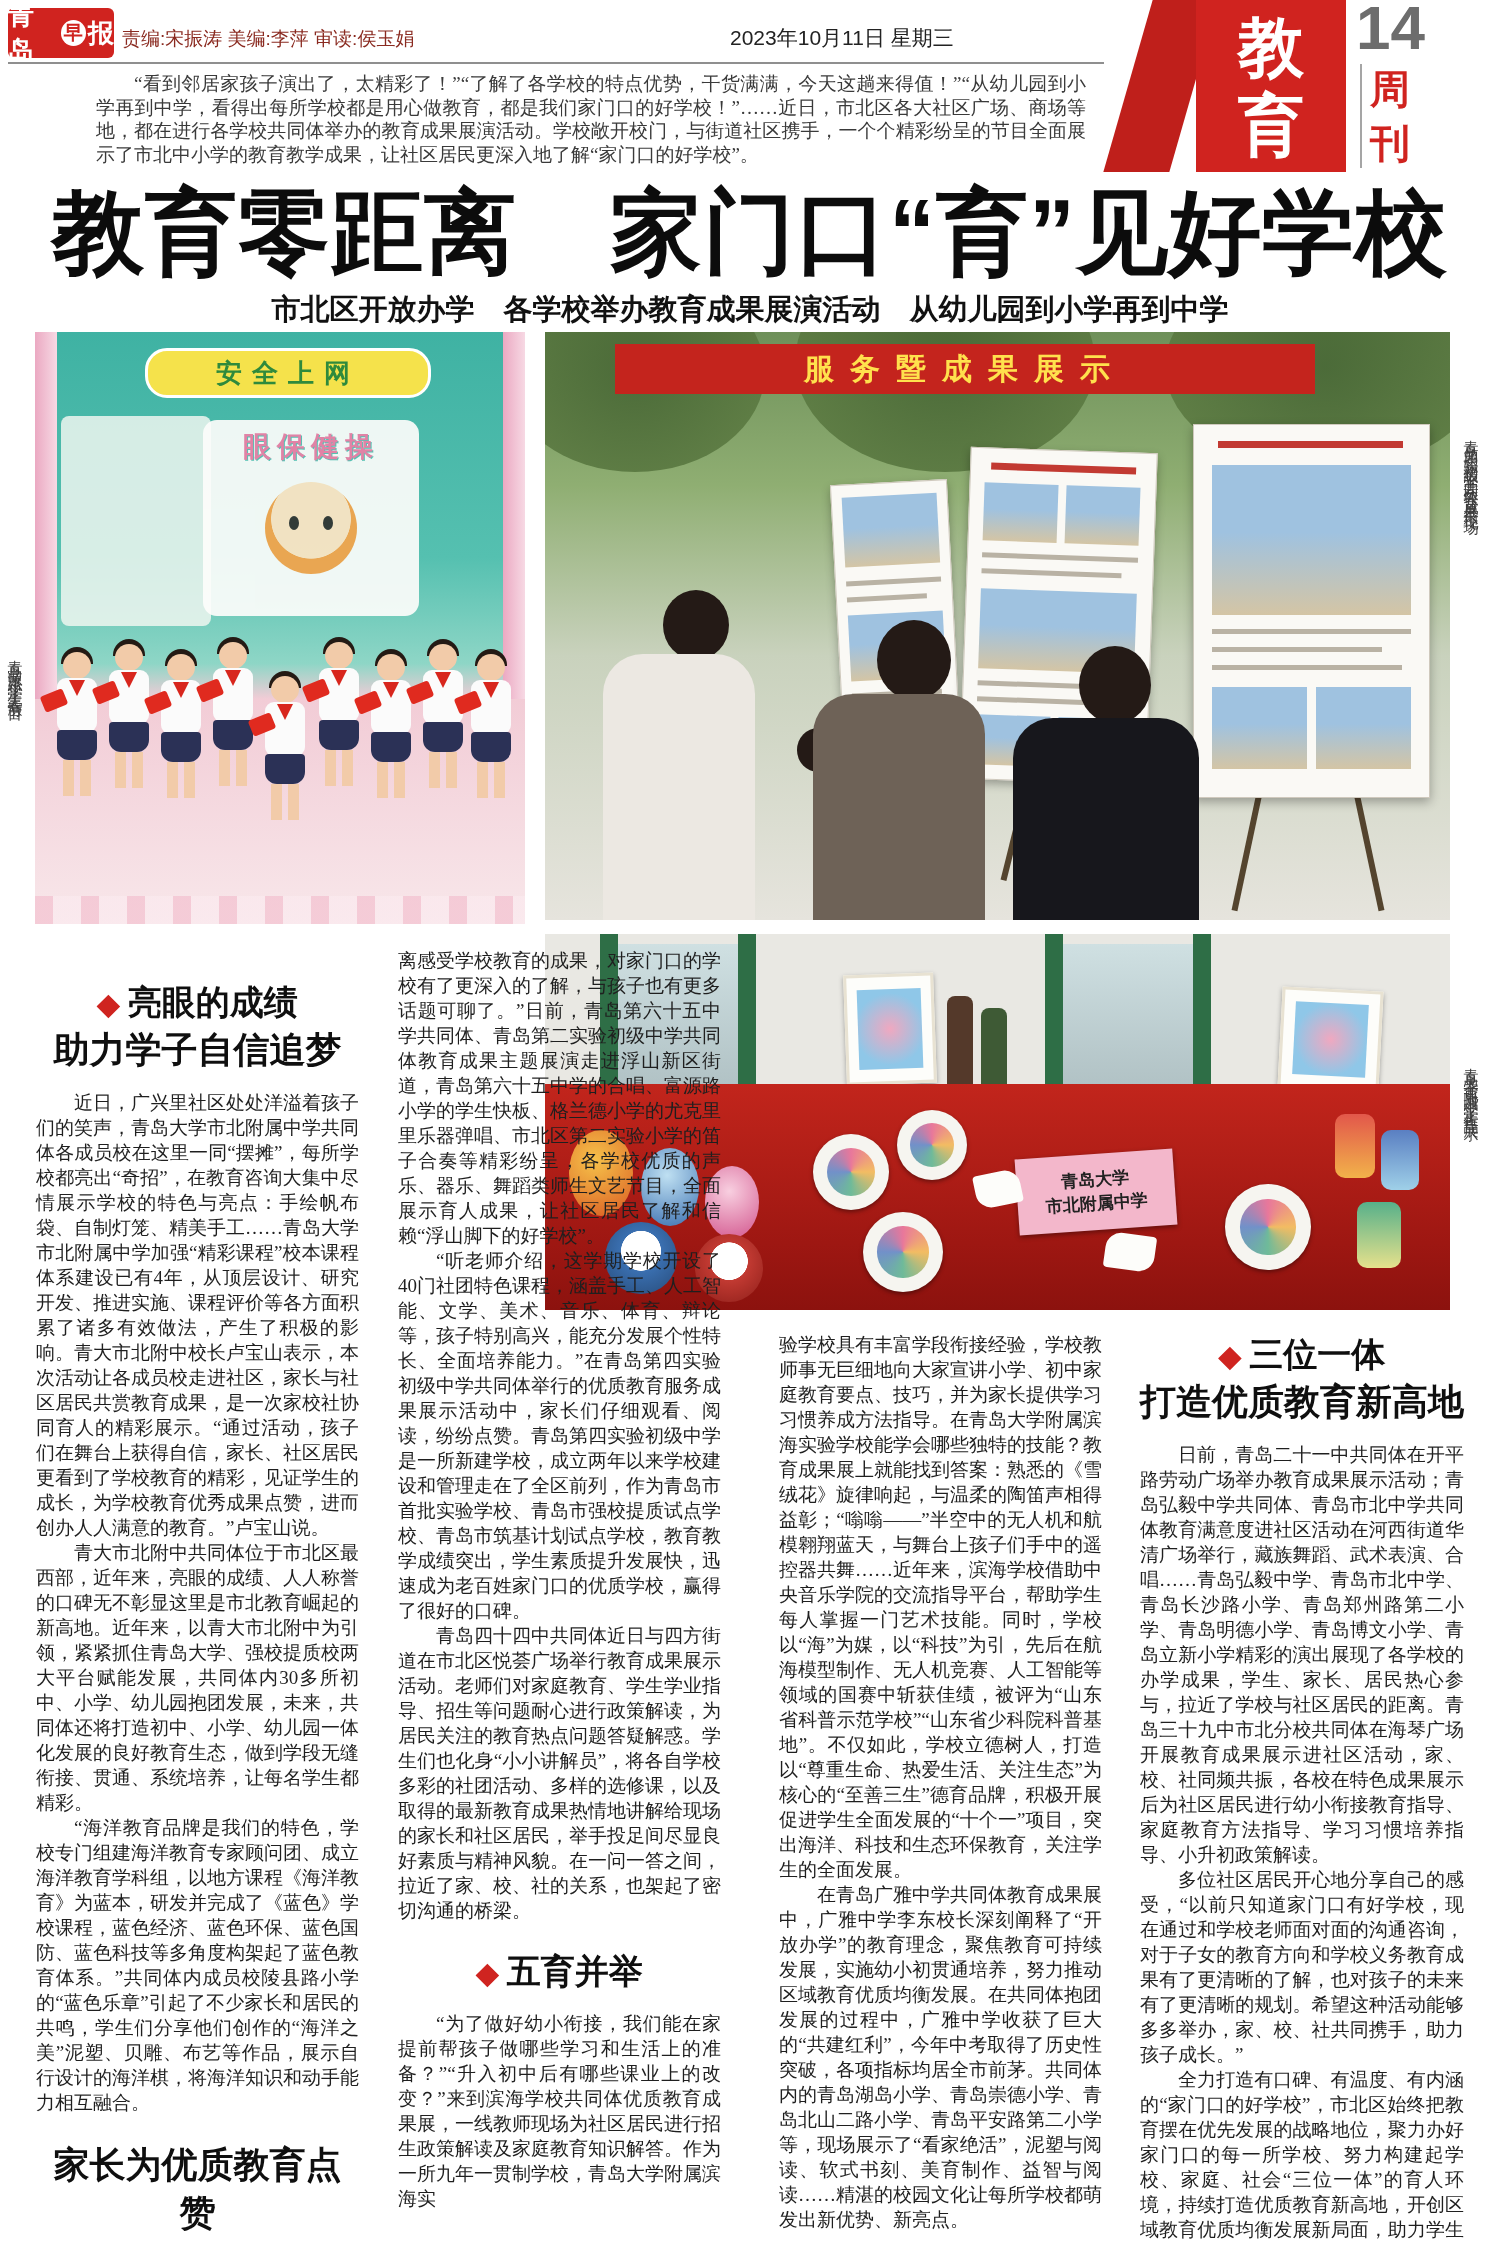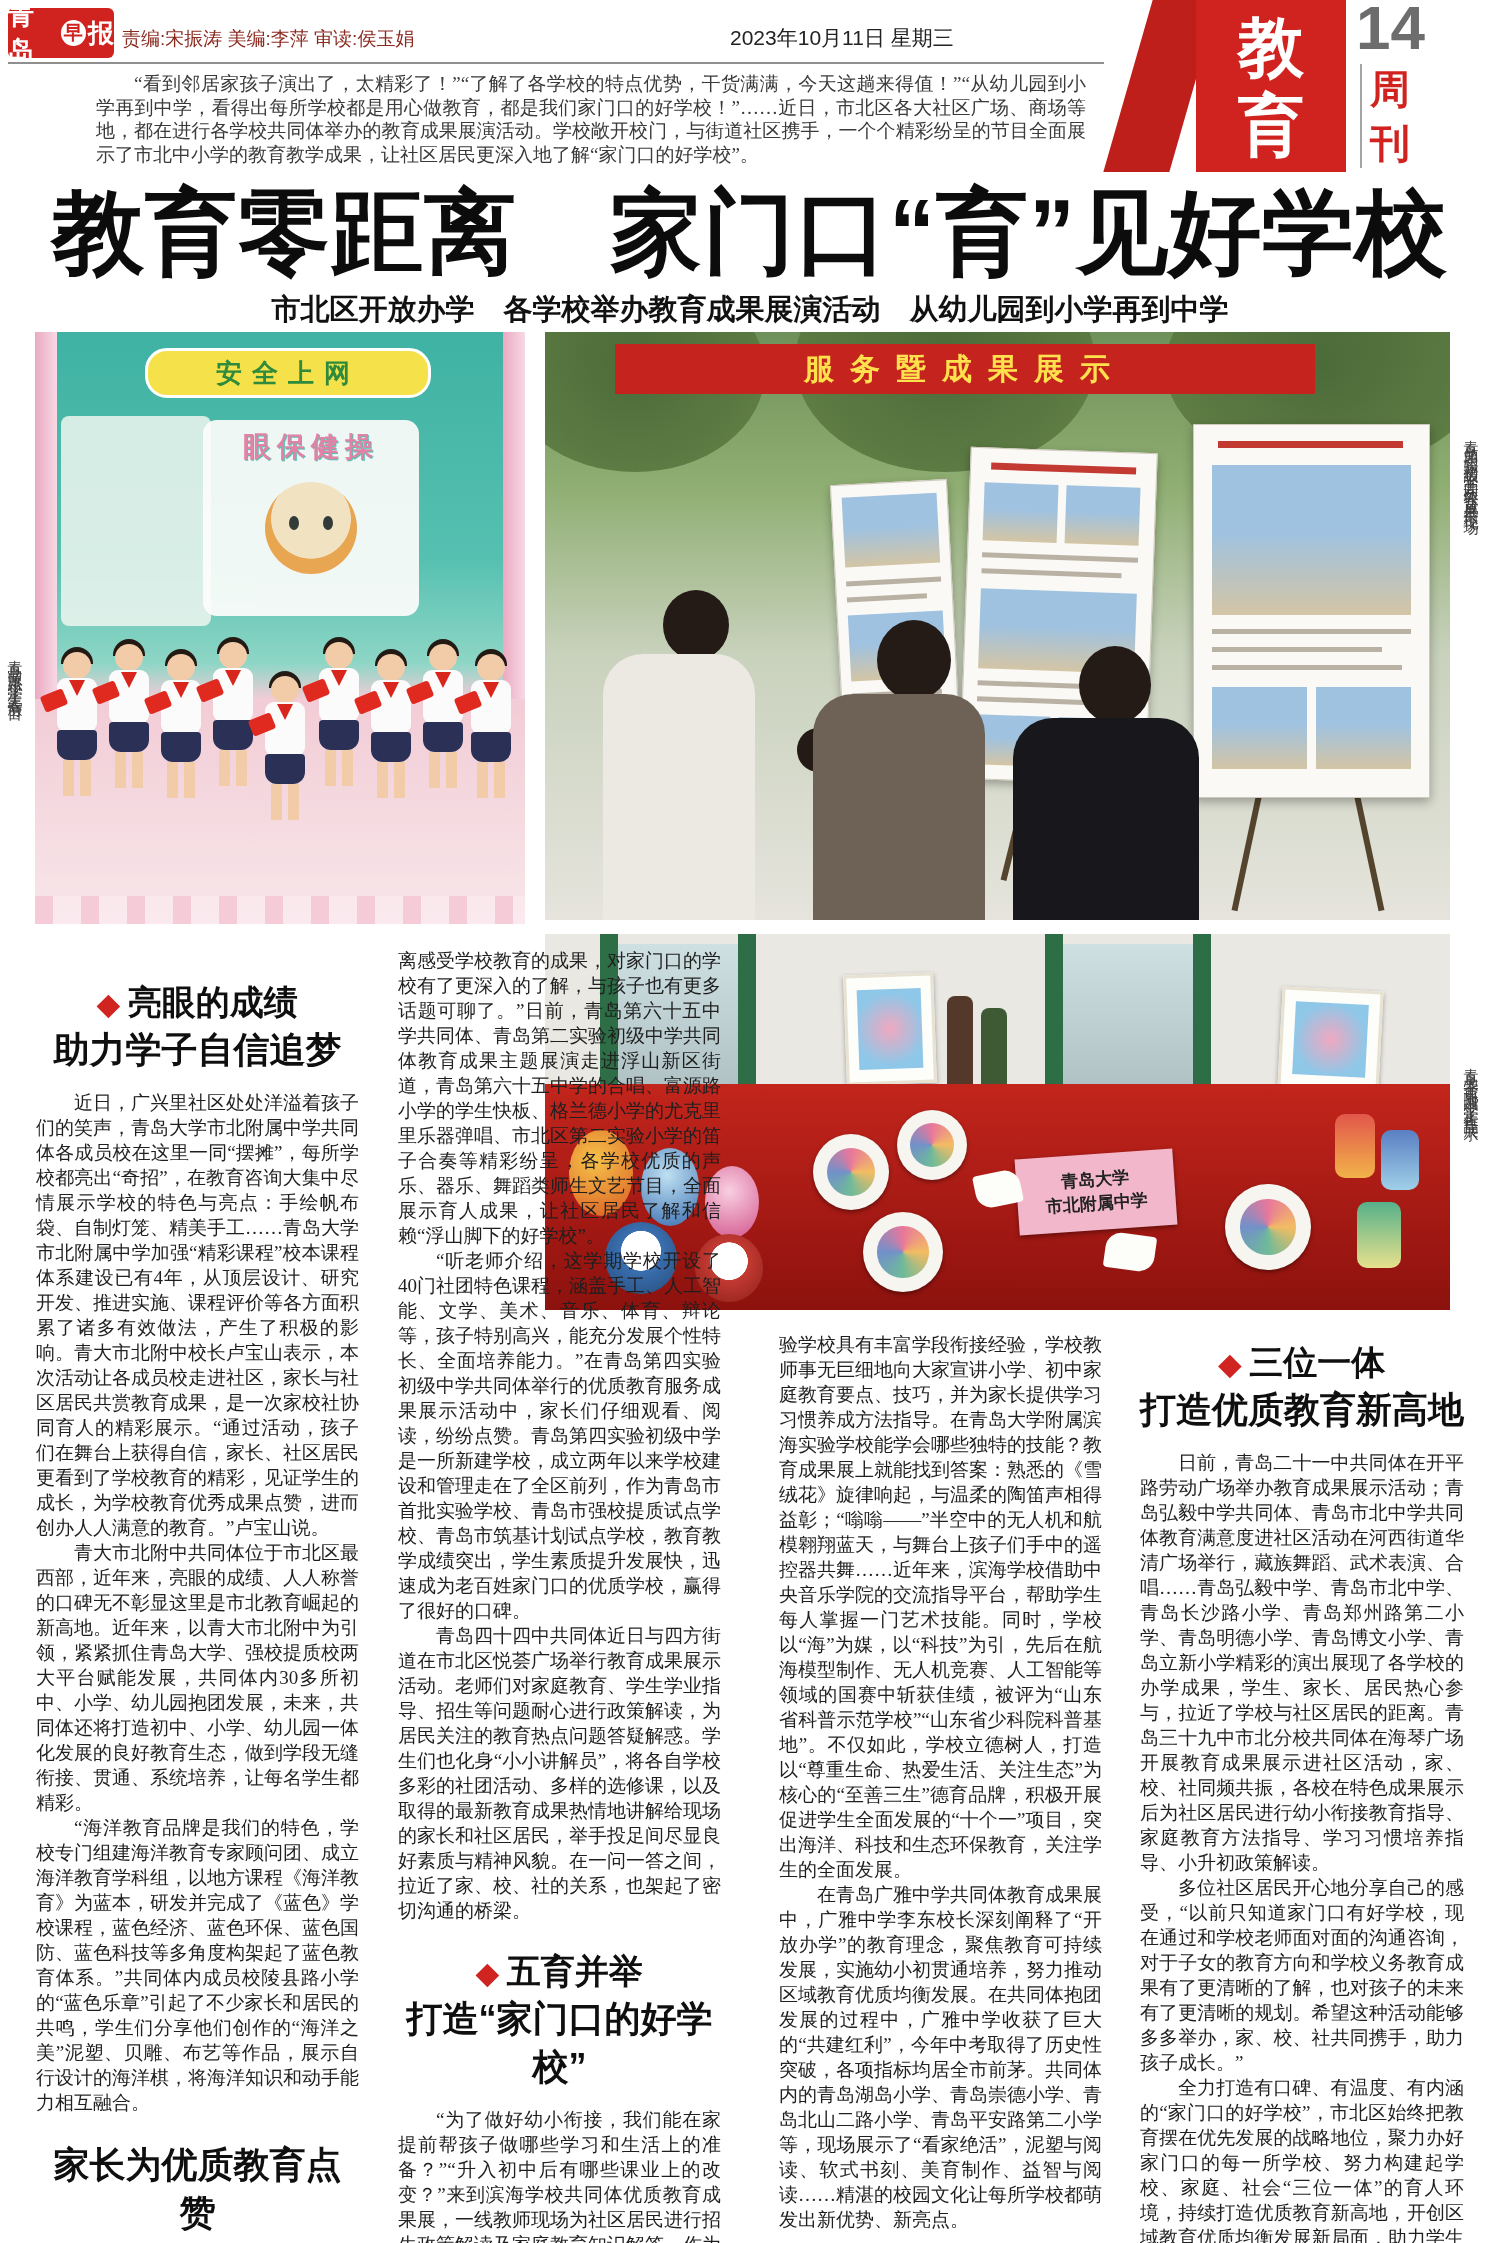--- a/index.html
+++ b/index.html
@@ -117,21 +117,21 @@
   
   .col{position:absolute;width:323px;font-size:19px;line-height:25px;text-align:justify;color:#1f1f1f;}
   #col1{left:36px;top:948px;}
   #col2{left:398px;top:948px;}
   #col3{left:779px;top:1332px;}
   #col4{left:1140px;top:1332px;width:324px;}
   .para{margin:0;text-indent:2em;}
   .cont{text-indent:0;}
   .sec-head{text-align:center;margin:26px 0 16px;}
   .sec-head.first{margin-top:32px;}
-  .sec-head.top0{margin-top:8px;}
+  .sec-head.top0{margin-top:0;}
   .sec-l1{font-family:"Liberation Sans",sans-serif;font-weight:900;font-size:34px;color:#0f0f0f;line-height:44px;}
   .diamond{color:#cf2420;font-size:29px;margin-right:8px;}
   .sec-l2{font-family:"Liberation Sans",sans-serif;font-weight:900;font-size:36px;color:#0f0f0f;line-height:48px;}
 </style>
 </head>
 <body>
 
 <div class="logo-box">
   <span>青岛</span>
   <span class="logo-circle">早</span>
@@ -373,21 +373,20 @@
   </div>
 
 </div>
 
 <div class="col" id="col2">
   <p class="para cont">离感受学校教育的成果，对家门口的学校有了更深入的了解，与孩子也有更多话题可聊了。”日前，青岛第六十五中学共同体、青岛第二实验初级中学共同体教育成果主题展演走进浮山新区街道，青岛第六十五中学的合唱、富源路小学的学生快板、格兰德小学的尤克里里乐器弹唱、市北区第二实验小学的笛子合奏等精彩纷呈，各学校优质的声乐、器乐、舞蹈类师生文艺节目，全面展示育人成果，让社区居民了解和信赖“浮山脚下的好学校”。</p>
   <p class="para">“听老师介绍，这学期学校开设了40门社团特色课程，涵盖手工、人工智能、文学、美术、音乐、体育、辩论等，孩子特别高兴，能充分发展个性特长、全面培养能力。”在青岛第四实验初级中学共同体举行的优质教育服务成果展示活动中，家长们仔细观看、阅读，纷纷点赞。青岛第四实验初级中学是一所新建学校，成立两年以来学校建设和管理走在了全区前列，作为青岛市首批实验学校、青岛市强校提质试点学校、青岛市筑基计划试点学校，教育教学成绩突出，学生素质提升发展快，迅速成为老百姓家门口的优质学校，赢得了很好的口碑。</p>
   <p class="para">青岛四十四中共同体近日与四方街道在市北区悦荟广场举行教育成果展示活动。老师们对家庭教育、学生学业指导、招生等问题耐心进行政策解读，为居民关注的教育热点问题答疑解惑。学生们也化身“小小讲解员”，将各自学校多彩的社团活动、多样的选修课，以及取得的最新教育成果热情地讲解给现场的家长和社区居民，举手投足间尽显良好素质与精神风貌。在一问一答之间，拉近了家、校、社的关系，也架起了密切沟通的桥梁。</p>
   <div class="sec-head">
     <div class="sec-l1"><span class="diamond">◆</span><span>五育并举</span></div>
-    <div class="sec-l2">打造“家门口的好学校”</div>
   </div>
   <p class="para">“为了做好幼小衔接，我们能在家提前帮孩子做哪些学习和生活上的准备？”“升入初中后有哪些课业上的改变？”来到滨海学校共同体优质教育成果展，一线教师现场为社区居民进行招生政策解读及家庭教育知识解答。作为一所九年一贯制学校，青岛大学附属滨海实</p>
 </div>
 
 <div class="col" id="col3">
   <p class="para cont">验学校具有丰富学段衔接经验，学校教师事无巨细地向大家宣讲小学、初中家庭教育要点、技巧，并为家长提供学习习惯养成方法指导。在青岛大学附属滨海实验学校能学会哪些独特的技能？教育成果展上就能找到答案：熟悉的《雪绒花》旋律响起，与温柔的陶笛声相得益彰；“嗡嗡——”半空中的无人机和航模翱翔蓝天，与舞台上孩子们手中的遥控器共舞……近年来，滨海学校借助中央音乐学院的交流指导平台，帮助学生每人掌握一门艺术技能。同时，学校以“海”为媒，以“科技”为引，先后在航海模型制作、无人机竞赛、人工智能等领域的国赛中斩获佳绩，被评为“山东省科普示范学校”“山东省少科院科普基地”。不仅如此，学校立德树人，打造以“尊重生命、热爱生活、关注生态”为核心的“至善三生”德育品牌，积极开展促进学生全面发展的“十个一”项目，突出海洋、科技和生态环保教育，关注学生的全面发展。</p>
   <p class="para">在青岛广雅中学共同体教育成果展中，广雅中学李东校长深刻阐释了“开放办学”的教育理念，聚焦教育可持续发展，实施幼小初贯通培养，努力推动区域教育优质均衡发展。在共同体抱团发展的过程中，广雅中学收获了巨大的“共建红利”，今年中考取得了历史性突破，各项指标均居全市前茅。共同体内的青岛湖岛小学、青岛崇德小学、青岛北山二路小学、青岛平安路第二小学等，现场展示了“看家绝活”，泥塑与阅读、软式书刻、美育制作、益智与阅读……精湛的校园文化让每所学校都萌发出新优势、新亮点。</p>
 </div>
 
 <div class="col" id="col4">

